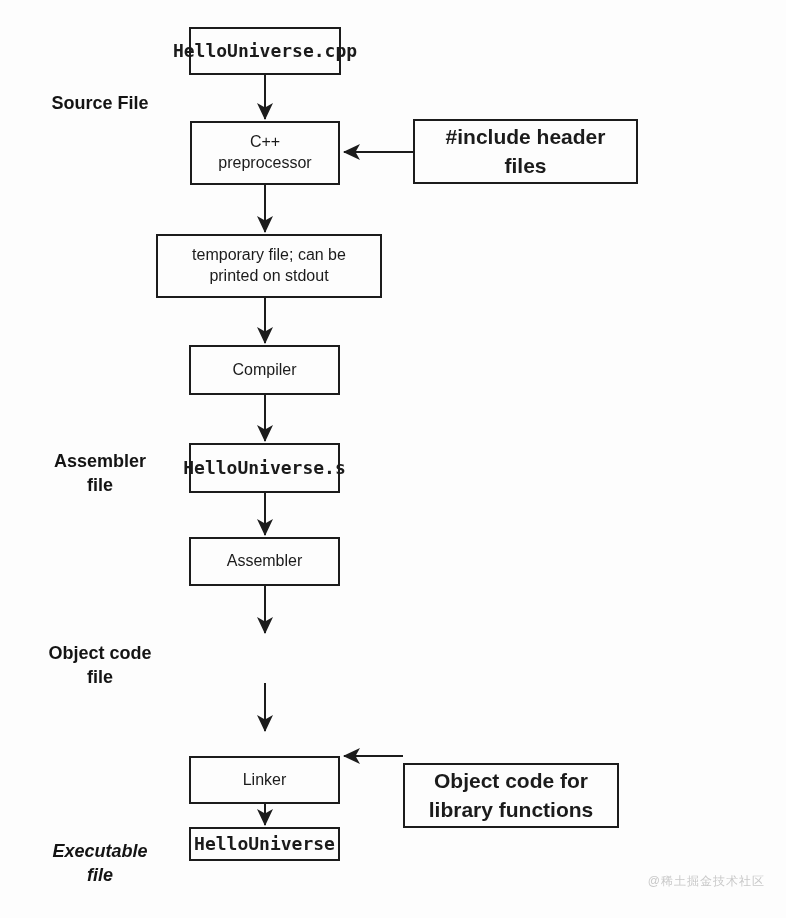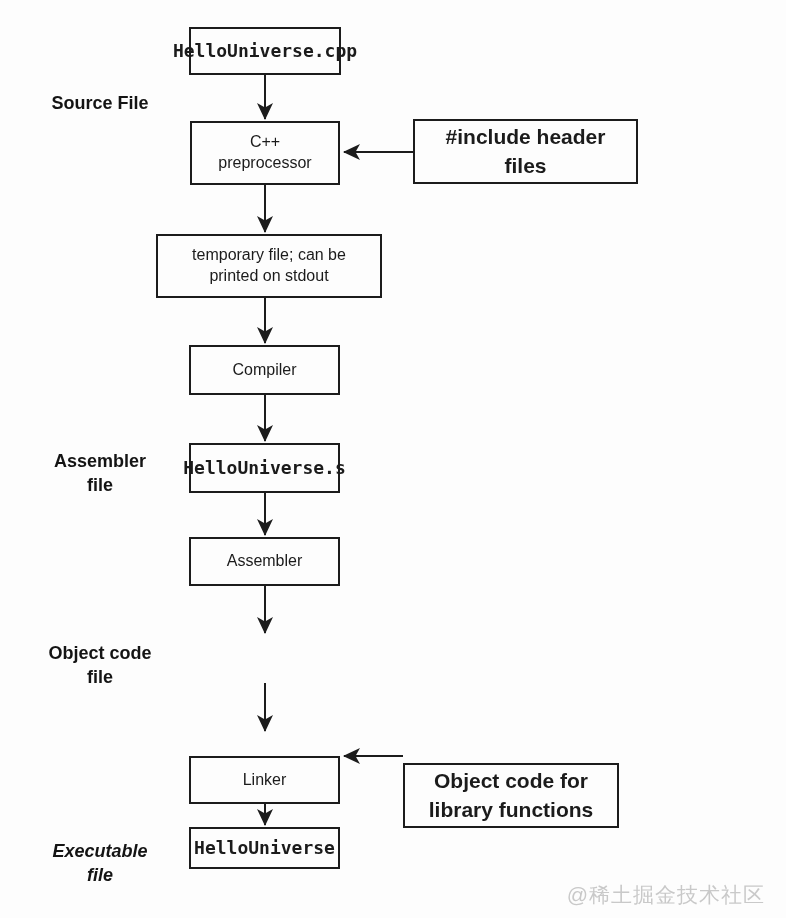--- a/index.html
+++ b/index.html
@@ -42,24 +42,23 @@
     font-size: 18px;
     font-weight: 700;
     line-height: 1.32;
     white-space: pre-line;
     color: #141414;
   }
   .watermark {
     position: absolute;
     right: 21px;
     top: 873px;
-    font-size: 21px;
+    font-size: 12px;
     color: #c9c9c9;
     letter-spacing: 1px;
-    margin-top: 8px;
   }
 </style>
 </head>
 <body>
 
 <div class="canvas">
 
   <svg class="arrow-layer" viewBox="0 0 786 918" xmlns="http://www.w3.org/2000/svg">
     <defs>
       <marker id="head" markerUnits="userSpaceOnUse" markerWidth="18" markerHeight="16" refX="16" refY="8" orient="auto">
@@ -90,21 +89,21 @@
 
   <div class="box sans" style="left:189px; top:345px; width:151px; height:50px;">Compiler</div>
 
   <div class="box mono" style="left:189px; top:443px; width:151px; height:50px;">HelloUniverse.s</div>
 
   <div class="box sans" style="left:189px; top:537px; width:151px; height:49px;">Assembler</div>
 
 
   <div class="box sans" style="left:189px; top:733px; width:151px; height:48px;margin-top:23px;">Linker</div>
 
-  <div class="box mono" style="left:189px; top:827px; width:151px; height:42px;">HelloUniverse</div>
+  <div class="box mono" style="left:189px; top:827px; width:151px; height:34px;">HelloUniverse</div>
 
   <div class="box boldbox" style="left:413px; top:119px; width:225px; height:65px;">#include header
 files</div>
 
   <div class="box boldbox" style="left:403px; top:724px; width:216px; height:65px;margin-top:39px;">Object code for
 library functions</div>
 
   <div class="side-label" style="top:92px;">Source File</div>
 
   <div class="side-label" style="top:450px;">Assembler

